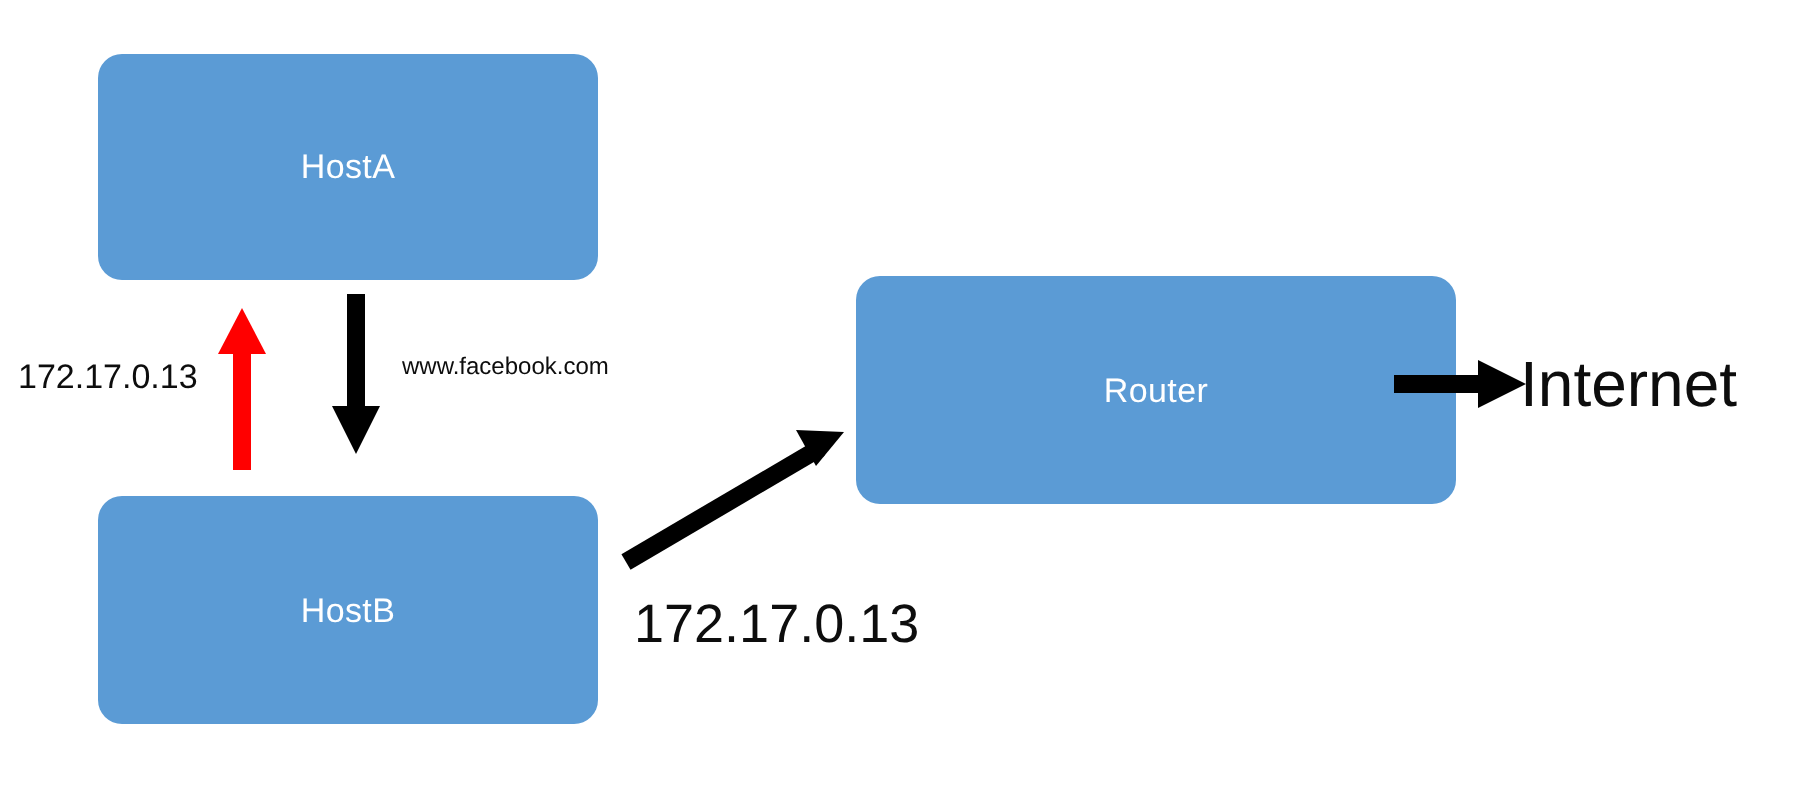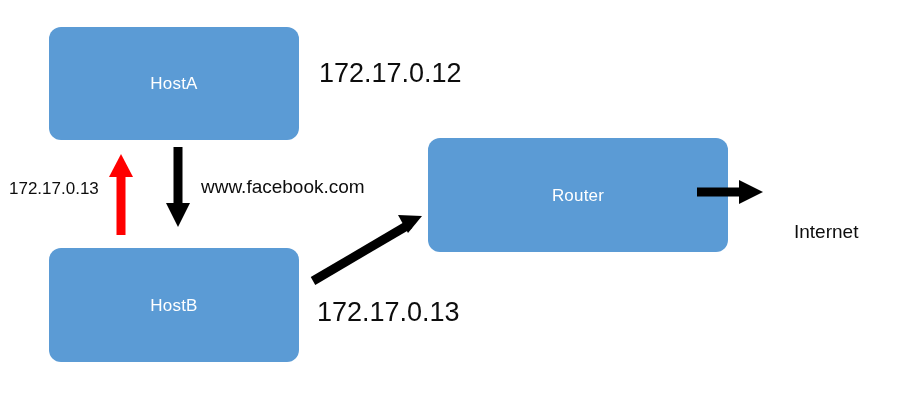--- a/index.html
+++ b/index.html
@@ -57,26 +57,25 @@
   #label-hostb-ip {
     left: 317px; top: 299px;
     font-size: 27px;
   }
   #label-red-ip {
     left: 9px; top: 180px;
     font-size: 17px;
   }
   #label-facebook {
     left: 201px; top: 177px;
-    font-size: 19px;
+    font-size: 12px;
   }
   #label-internet {
-    left: 794px; top: 176px;
-    font-size: 19px;
-    margin-top: 46px;
+    left: 760px; top: 176px;
+    font-size: 32px;
   }
 
   
   #arrow-layer {
     position: absolute;
     left: 0; top: 0;
     width: 907px;
     height: 405px;
     pointer-events: none;
   }
@@ -114,21 +113,20 @@
       <line x1="313" y1="281" x2="410" y2="224" stroke="#000000" stroke-width="9"></line>
       <polygon points="422,216 398,215 408,233" fill="#000000"></polygon>
     </g>
 
     <g>
       <rect x="697" y="187.5" width="46" height="9" fill="#000000"></rect>
       <polygon points="763,192 739,180 739,204" fill="#000000"></polygon>
     </g>
   </svg>
 
-  <div class="text-label" id="label-hosta-ip">172.17.0.12</div>
 
   <div class="text-label" id="label-hostb-ip">172.17.0.13</div>
 
   <div class="text-label" id="label-red-ip">172.17.0.13</div>
 
   <div class="text-label" id="label-facebook">www.facebook.com</div>
 
   <div class="text-label" id="label-internet">Internet</div>
 
 </div>

